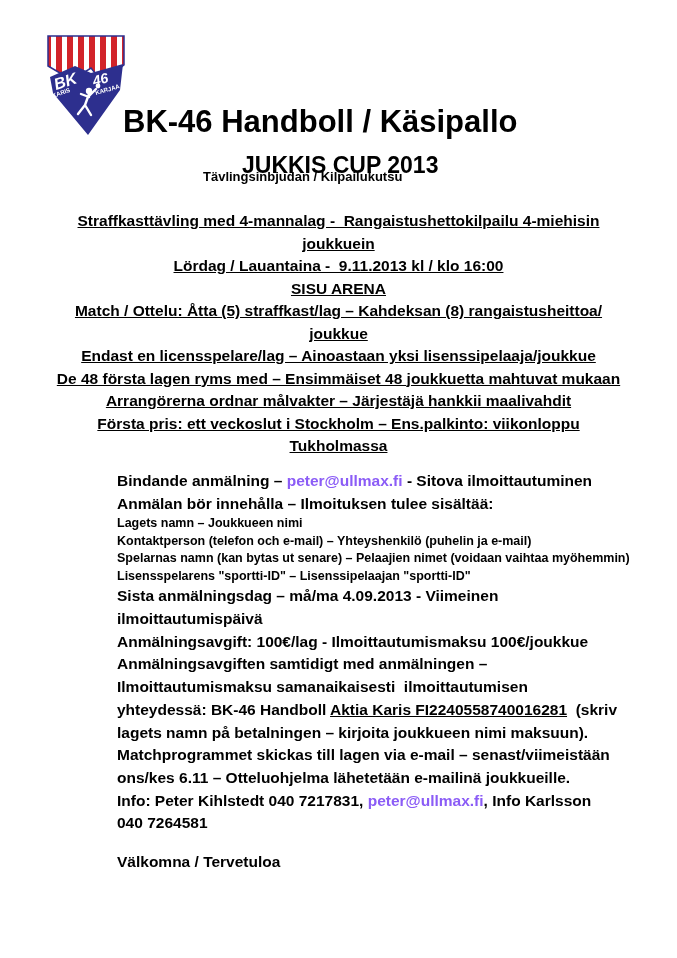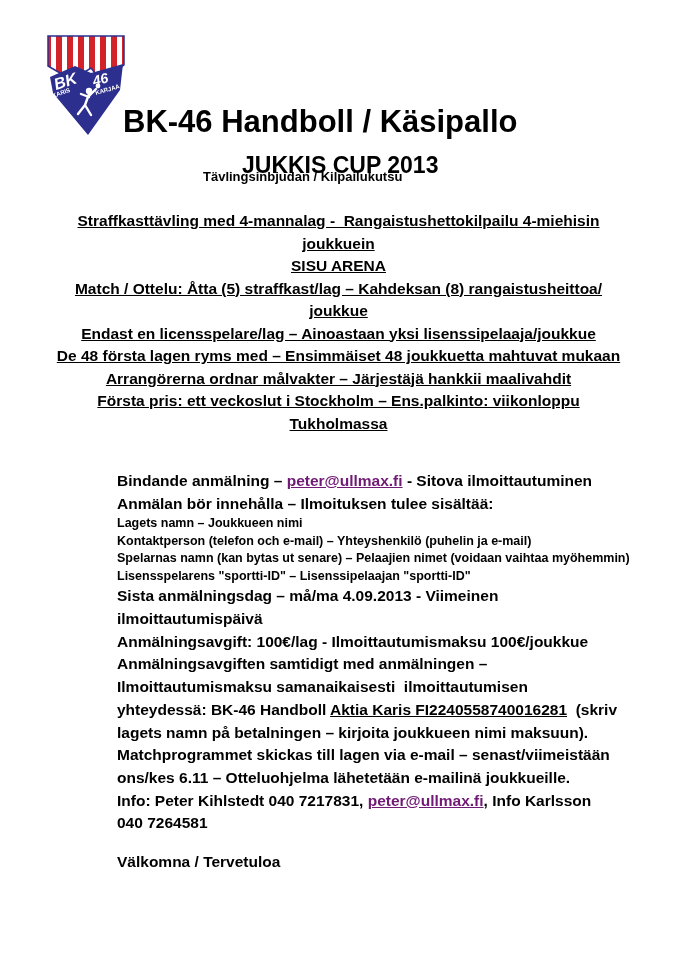--- a/index.html
+++ b/index.html
@@ -32,21 +32,21 @@
 
   .reg {
     left: 117px; top: 470px; width: 548px;
     font-size: 15.5px;
     text-align: left;
   }
   .reg .line { height: 22.7px; line-height: 22.7px; white-space: pre; }
   .reg .small { font-size: 12.5px; height: 17.5px; line-height: 17.5px; }
   .spacer { height: 16px; }
 
-  .link { color: #701a75; text-decoration: underline; cursor: pointer; }
+  .link { color: #8b5cf6; cursor: pointer; }
   .account { text-decoration: underline; }
 </style>
 </head>
 <body>
 
 <div class="page">
 
   <svg class="abs logo" viewBox="0 0 82 102" xmlns="http://www.w3.org/2000/svg">
     <defs>
       <pattern id="stripes" width="11" height="12" patternUnits="userSpaceOnUse">
@@ -71,20 +71,21 @@
     </g>
   </svg>
 
   <div class="abs page-title">BK-46 Handboll / Käsipallo</div>
   <div class="abs page-subtitle">JUKKIS CUP 2013</div>
   <div class="abs page-tagline">Tävlingsinbjudan / Kilpailukutsu</div>
 
   <div class="abs intro">
     <div class="line">Straffkasttävling med 4-mannalag -  Rangaistushettokilpailu 4-miehisin</div>
     <div class="line">joukkuein</div>
+    <div class="line">Lördag / Lauantaina -  9.11.2013 kl / klo 16:00</div>
     <div class="line">SISU ARENA</div>
     <div class="line">Match / Ottelu: Åtta (5) straffkast/lag – Kahdeksan (8) rangaistusheittoa/</div>
     <div class="line">joukkue</div>
     <div class="line">Endast en licensspelare/lag – Ainoastaan yksi lisenssipelaaja/joukkue</div>
     <div class="line">De 48 första lagen ryms med – Ensimmäiset 48 joukkuetta mahtuvat mukaan</div>
     <div class="line">Arrangörerna ordnar målvakter – Järjestäjä hankkii maalivahdit</div>
     <div class="line">Första pris: ett veckoslut i Stockholm – Ens.palkinto: viikonloppu</div>
     <div class="line">Tukholmassa</div>
   </div>
 

